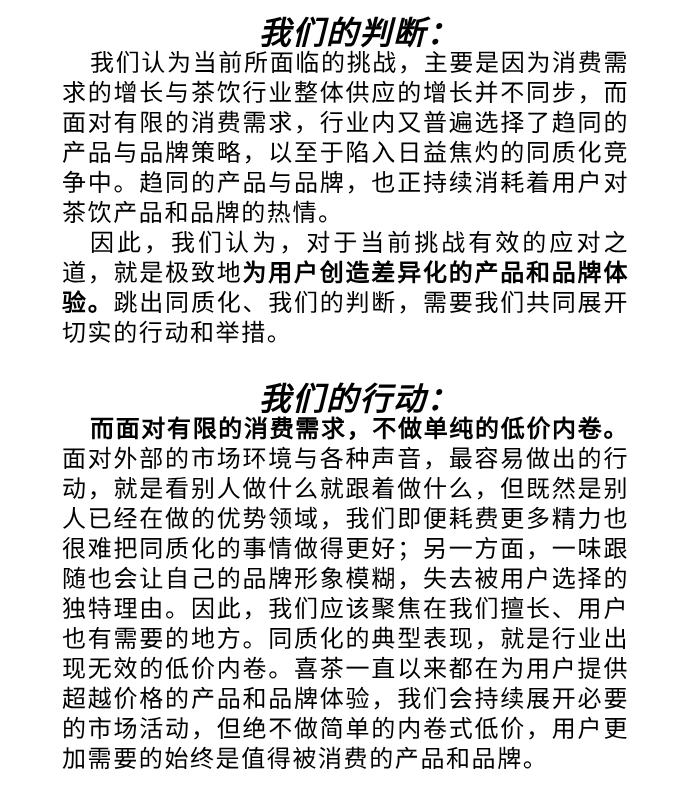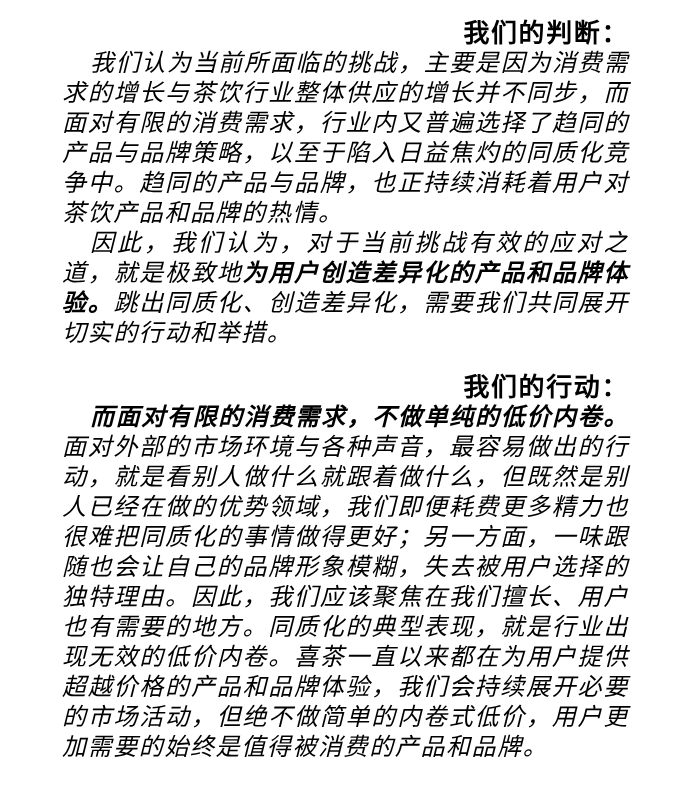--- a/index.html
+++ b/index.html
@@ -20,50 +20,50 @@
     background: #ffffff;
     color: #000000;
     font-family: "Liberation Sans", "DejaVu Sans", sans-serif;
     font-size: 24px;
     line-height: 30px;
     letter-spacing: 1.6px;
     text-align: justify;
   }
   .heading {
     margin: 0;
-    font-size: 26px;
+    font-size: 32px;
     font-weight: 700;
     text-indent: 28px;
-    text-align: right;
+    text-align: center;
     letter-spacing: 1.6px;
+    font-style: italic;
   }
   .heading-gap {
-    margin-top: 24px;
+    margin-top: 36px;
   }
   .para {
     margin: 0;
     text-indent: 28px;
-    font-style: italic;
   }
   .para strong,
   .bold-run {
     font-weight: 700;
   }
 </style>
 </head>
 <body>
 
 <div class="page">
 
   <section>
     <h2 class="heading">我们的判断：</h2>
 
     <p class="para"><span>我们认为当前所面临的挑战，主要是因为消费需求的增长与茶饮行业整体供应的增长并不同步，而面对有限的消费需求，行业内又普遍选择了趋同的产品与品牌策略，以至于陷入日益焦灼的同质化竞争中。趋同的产品与品牌，也正持续消耗着用户对茶饮产品和品牌的热情。</span></p>
 
-    <p class="para"><span>因此，我们认为，对于当前挑战有效的应对之道，就是极致地</span><strong class="bold-run">为用户创造差异化的产品和品牌体验。</strong><span>跳出同质化、创造差异化，需要我们共同展开切实的行动和举措。</span></p>
+    <p class="para"><span>因此，我们认为，对于当前挑战有效的应对之道，就是极致地</span><strong class="bold-run">为用户创造差异化的产品和品牌体验。</strong><span>跳出同质化、我们的判断，需要我们共同展开切实的行动和举措。</span></p>
   </section>
 
   <section>
     <h2 class="heading heading-gap">我们的行动：</h2>
 
     <p class="para"><strong class="bold-run">而面对有限的消费需求，不做单纯的低价内卷。</strong><span>面对外部的市场环境与各种声音，最容易做出的行动，就是看别人做什么就跟着做什么，但既然是别人已经在做的优势领域，我们即便耗费更多精力也很难把同质化的事情做得更好；另一方面，一味跟随也会让自己的品牌形象模糊，失去被用户选择的独特理由。因此，我们应该聚焦在我们擅长、用户也有需要的地方。同质化的典型表现，就是行业出现无效的低价内卷。喜茶一直以来都在为用户提供超越价格的产品和品牌体验，我们会持续展开必要的市场活动，但绝不做简单的内卷式低价，用户更加需要的始终是值得被消费的产品和品牌。</span></p>
   </section>
 
 </div>
 

